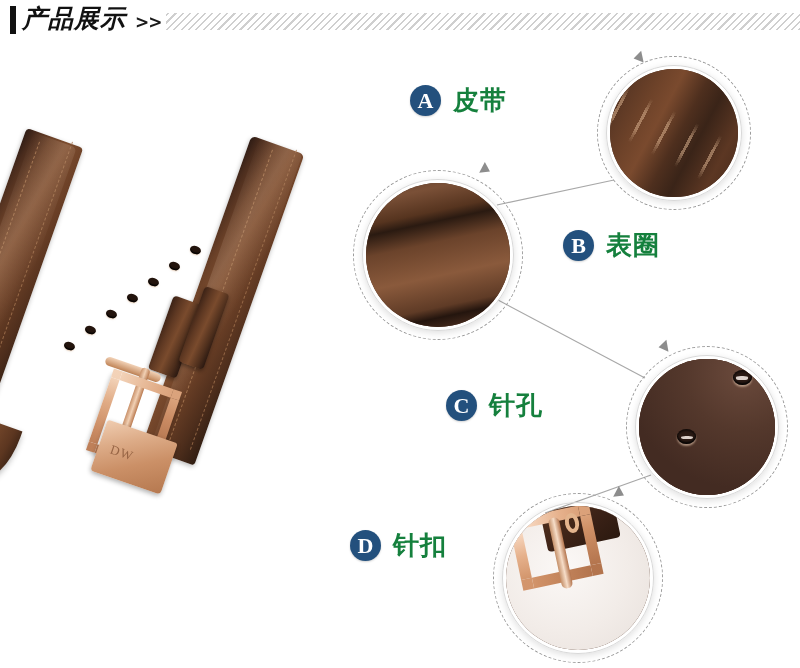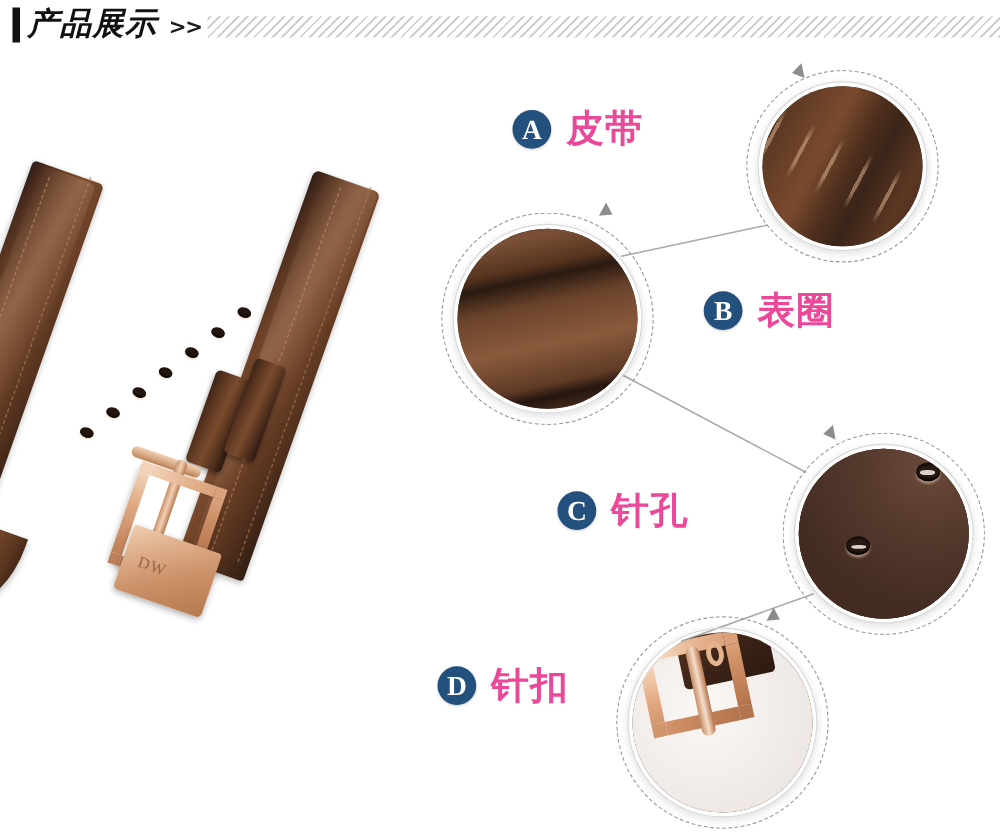--- a/index.html
+++ b/index.html
@@ -317,23 +317,23 @@
     display: flex;
     align-items: center;
     justify-content: center;
     line-height: 1;
     flex: 0 0 auto;
     box-shadow: 0 1px 2px rgba(0,0,0,0.18);
   }
   .label-text {
     margin-left: 12px;
     font-family: Liberation Sans, sans-serif;
-    font-size: 30px;
+    font-size: 26px;
     font-weight: bold;
-    color: #ec4899;
+    color: #15803d;
     letter-spacing: 1px;
   }
 </style>
 </head>
 <body>
 
 <div id="page">
 
   <div class="header">
     <div class="title-bar"></div>

